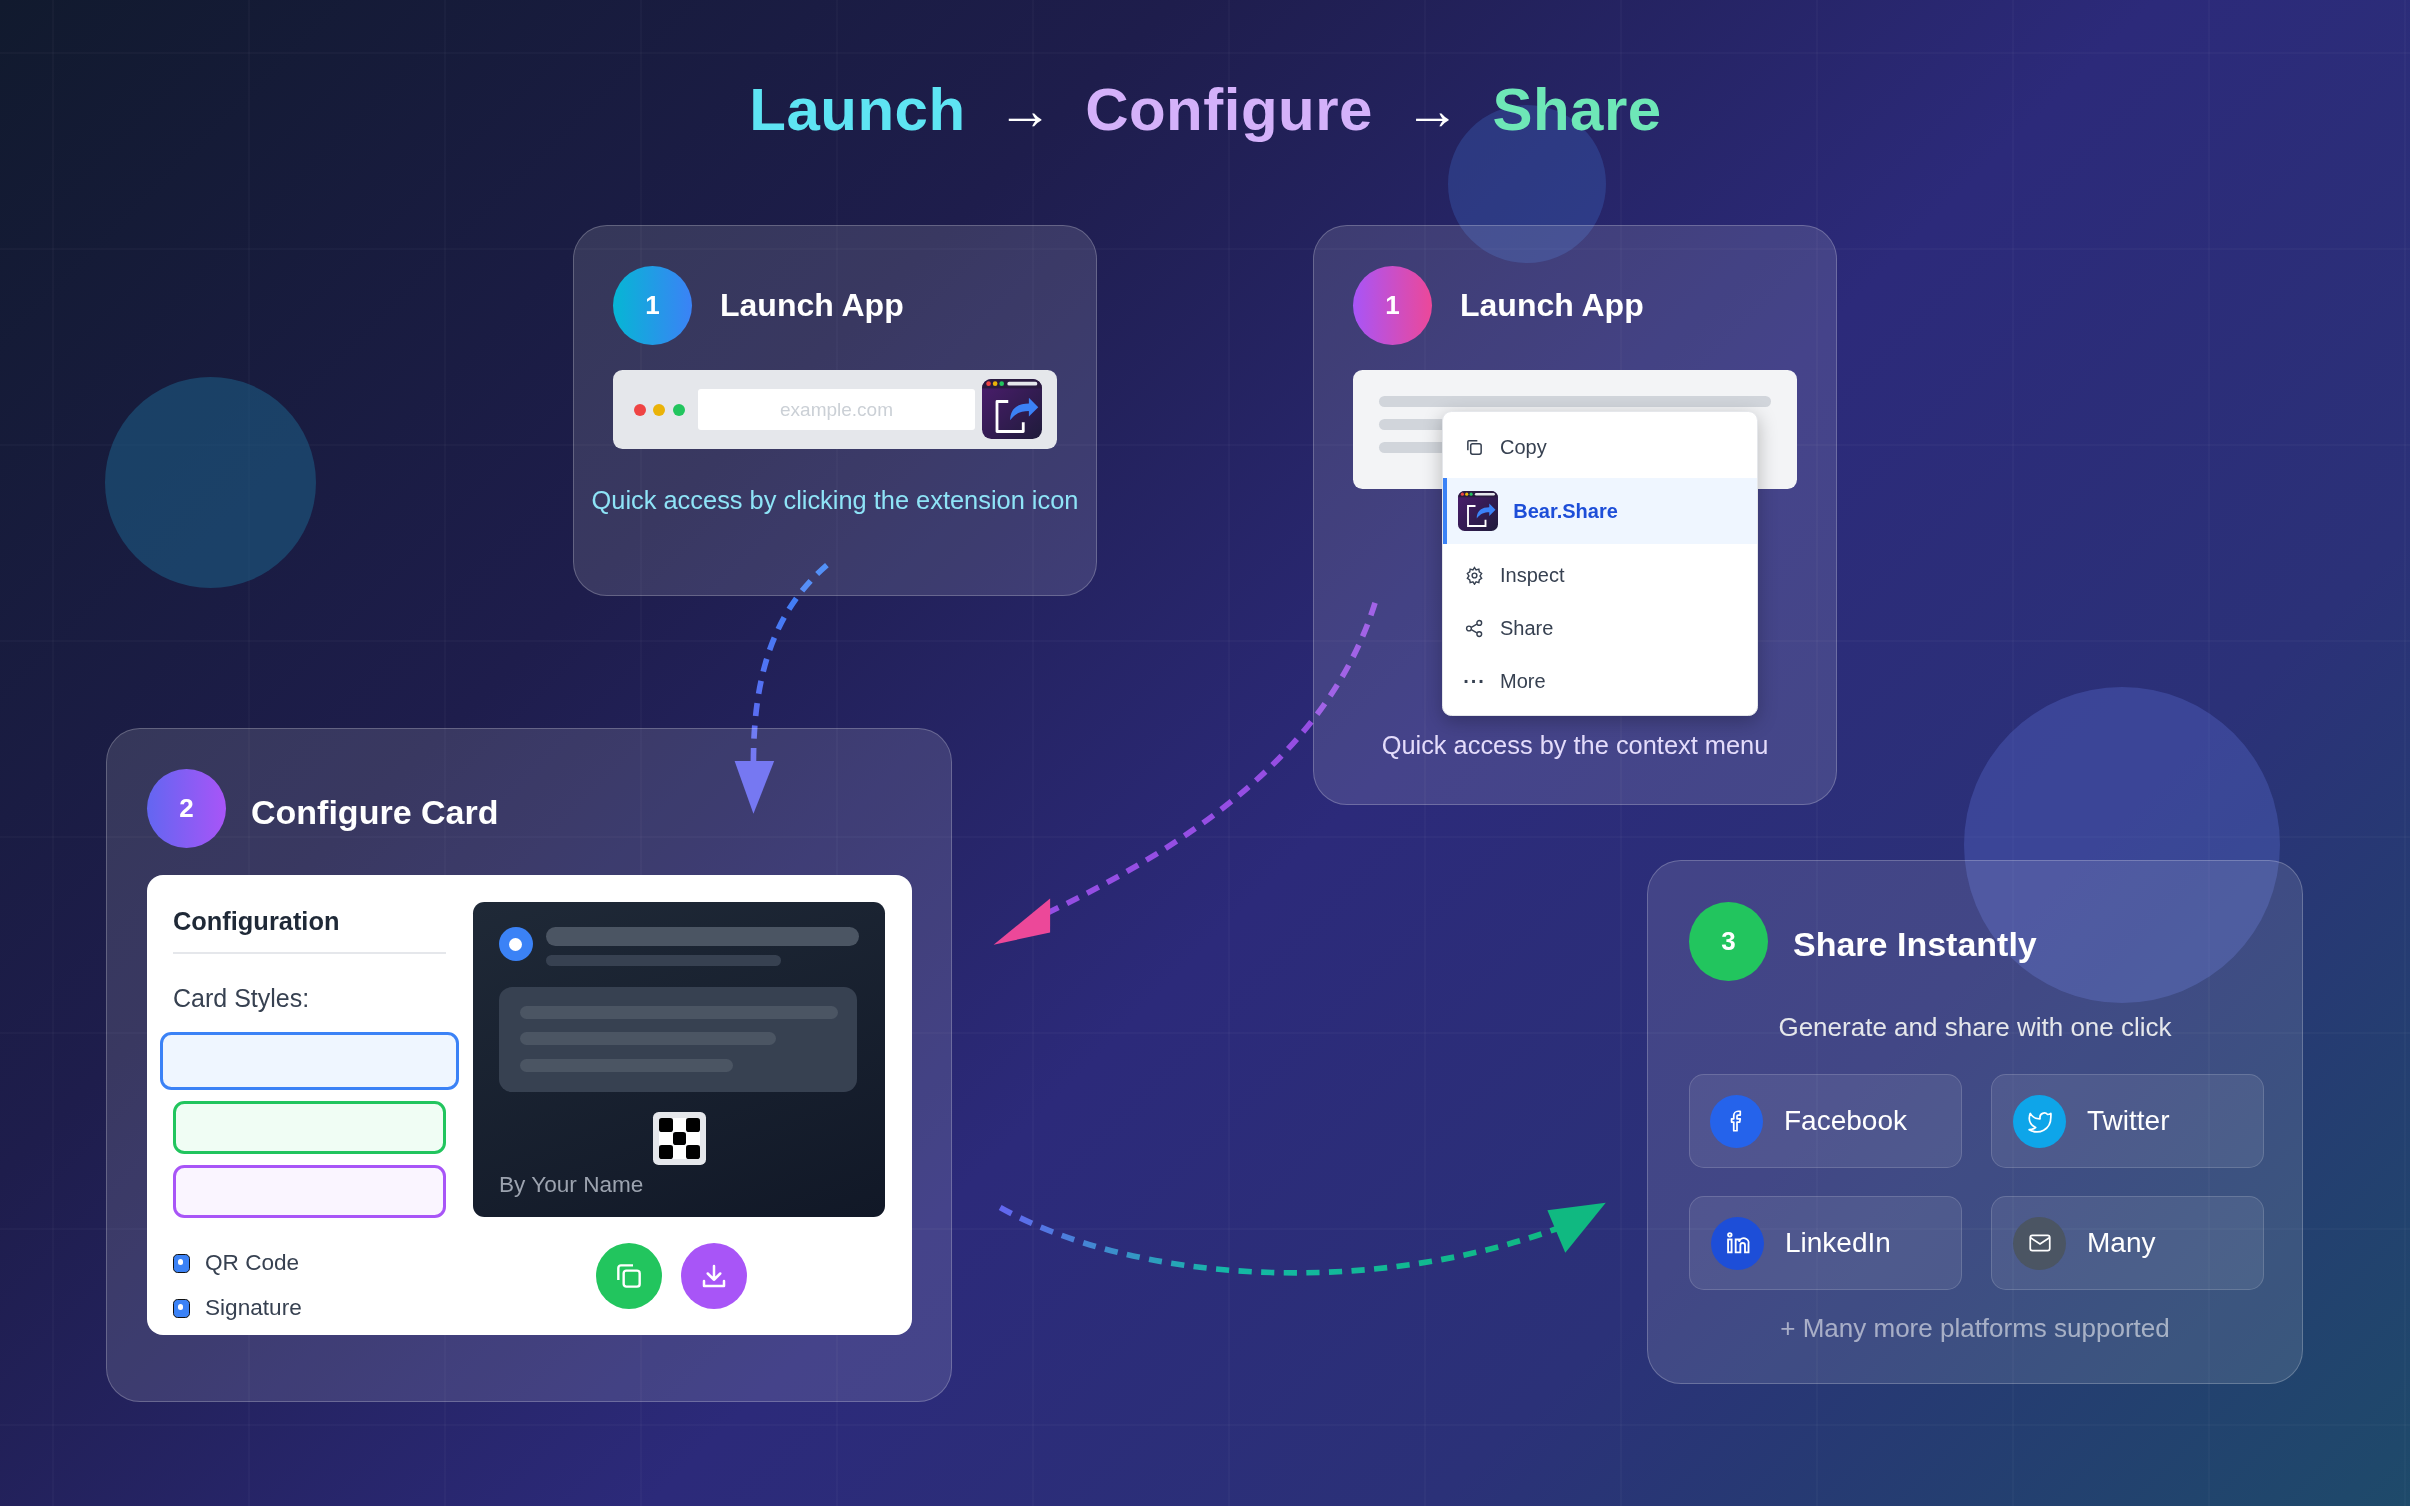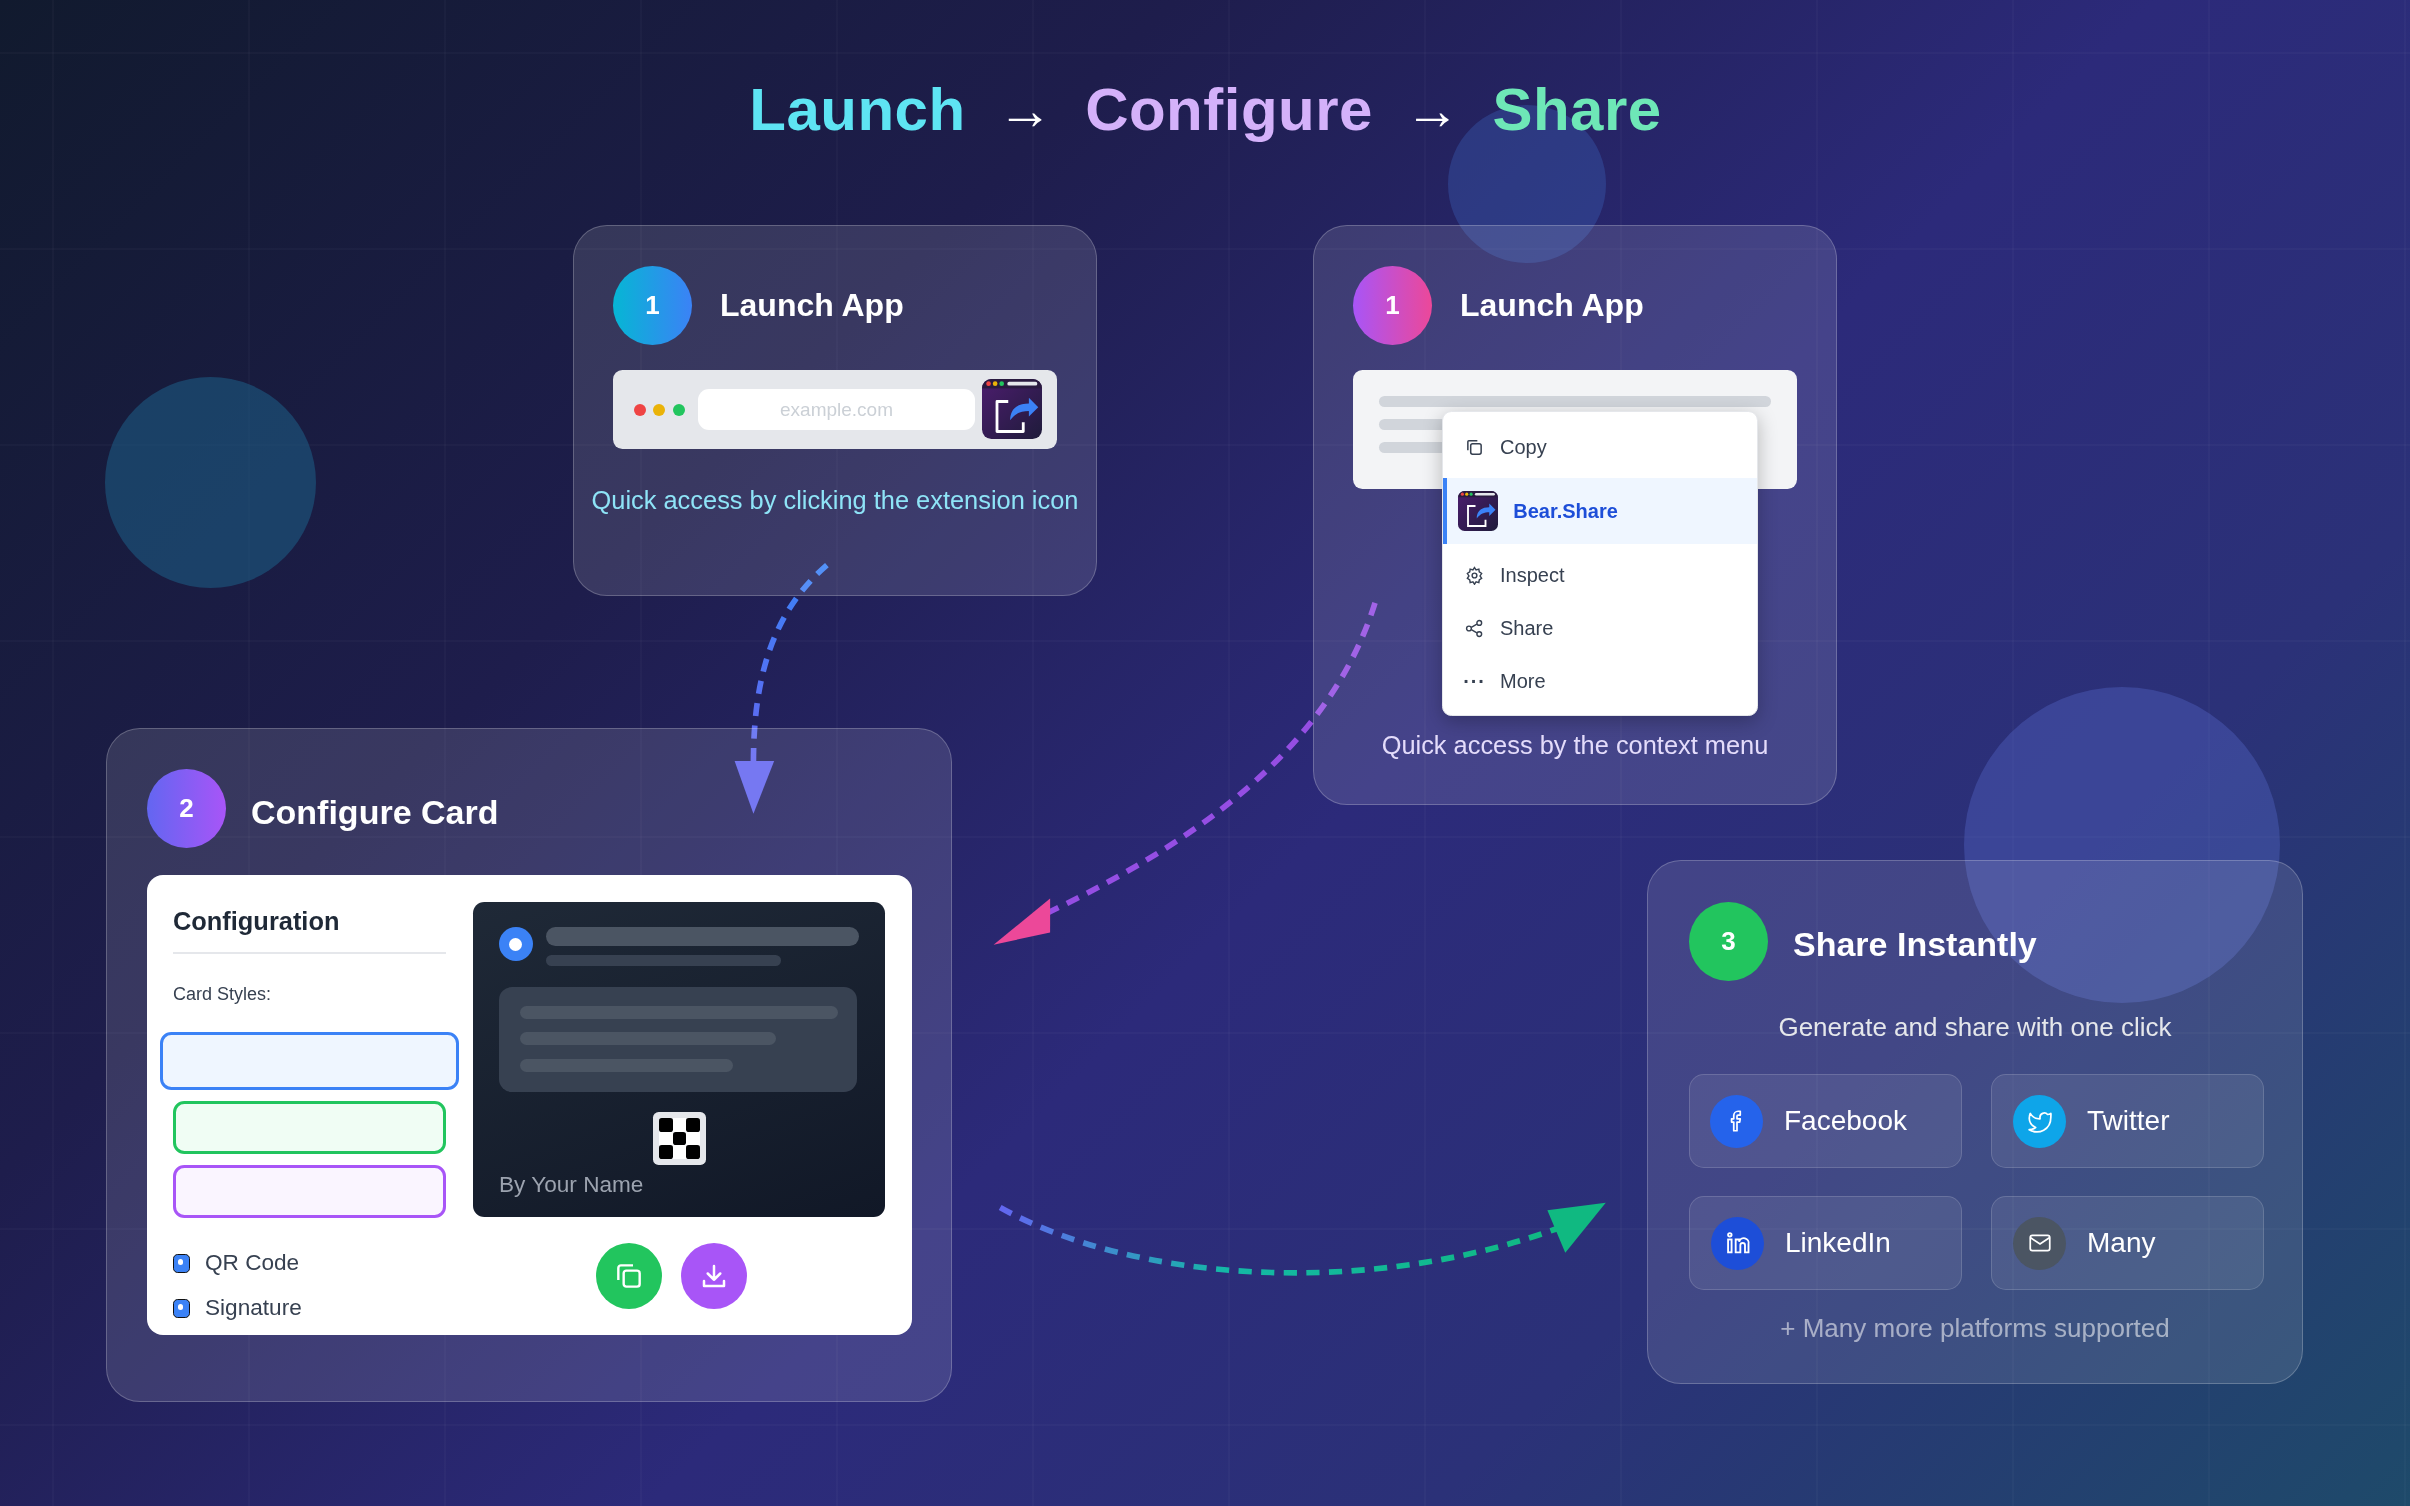--- a/index.html
+++ b/index.html
@@ -50,21 +50,21 @@
   
   #card1 { left: 573px; top: 225px; width: 524px; height: 371px; }
   #card1 .step-circle { left: 39px; top: 40px; background: linear-gradient(90deg, #06b6d4, #3b82f6); }
   #card1 .card-title { left: 146px; top: 61px; }
   .browser-bar {
     position: absolute; left: 39px; top: 144px; width: 444px; height: 79px;
     background: #e5e7eb; border-radius: 9.4px;
   }
   .dot { position: absolute; top: 34px; width: 12.2px; height: 12.2px; border-radius: 50%; }
   .url-box {
-    position: absolute; left: 85px; top: 19px; width: 277px; height: 41px; background: #fff; border-radius: 11px;
+    position: absolute; left: 85px; top: 19px; width: 277px; height: 41px; background: #fff; border-radius: 3px;
     color: #cbd0d6; font-size: 19px; display: flex; align-items: center; justify-content: center;
   }
   .ext-icon {
     position: absolute; left: 369px; top: 9.4px; width: 60px; height: 60px; border-radius: 9.4px;
     background: linear-gradient(135deg, #4c1d6e, #1e1b3a);
     overflow: hidden;
   }
   .card1-desc {
     position: absolute; left: 0; right: 0; top: 254px; text-align: center;
     font-size: 25.4px; line-height: 40px; color: #8ee4f7;
@@ -96,21 +96,21 @@
   
   #card2 { left: 106px; top: 728px; width: 846px; height: 674px; }
   #card2 .step-circle { left: 40px; top: 40px; background: linear-gradient(90deg, #6366f1, #a855f7); }
   #card2 .card-title { left: 144px; top: 64px; font-size: 34px; }
   .cfg-panel {
     position: absolute; left: 40px; top: 146px; width: 765px; height: 460px;
     background: #fff; border-radius: 16px;
   }
   .cfg-heading { position: absolute; left: 26px; top: 32px; font-size: 25.4px; font-weight: 700; color: #1f2937; }
   .cfg-divider { position: absolute; left: 26px; top: 77px; width: 273px; height: 1.9px; background: #e5e7eb; }
-  .cfg-label { position: absolute; left: 26px; top: 109px; font-size: 18px; color: #374151; }
+  .cfg-label { position: absolute; left: 26px; top: 109px; font-size: 25px; color: #374151; }
   .style-opt { position: absolute; border-radius: 11.3px; border: 3.8px solid; }
   .checkbox-row { position: absolute; left: 26px; display: flex; align-items: center; font-size: 22.6px; color: #374151; }
   .checkbox {
     width: 17px; height: 19px; border-radius: 4.7px; background: #3b82f6; border: 1.9px solid #111;
     margin-right: 15px; position: relative;
   }
   .checkbox::after { content: ""; position: absolute; left: 3.8px; top: 4.7px; width: 5.6px; height: 5.6px; border-radius: 50%; background: #fff; }
   .preview-card {
     position: absolute; left: 326px; top: 27px; width: 412px; height: 315px;
     background: linear-gradient(160deg, #1f2937, #111827); border-radius: 11.3px;

